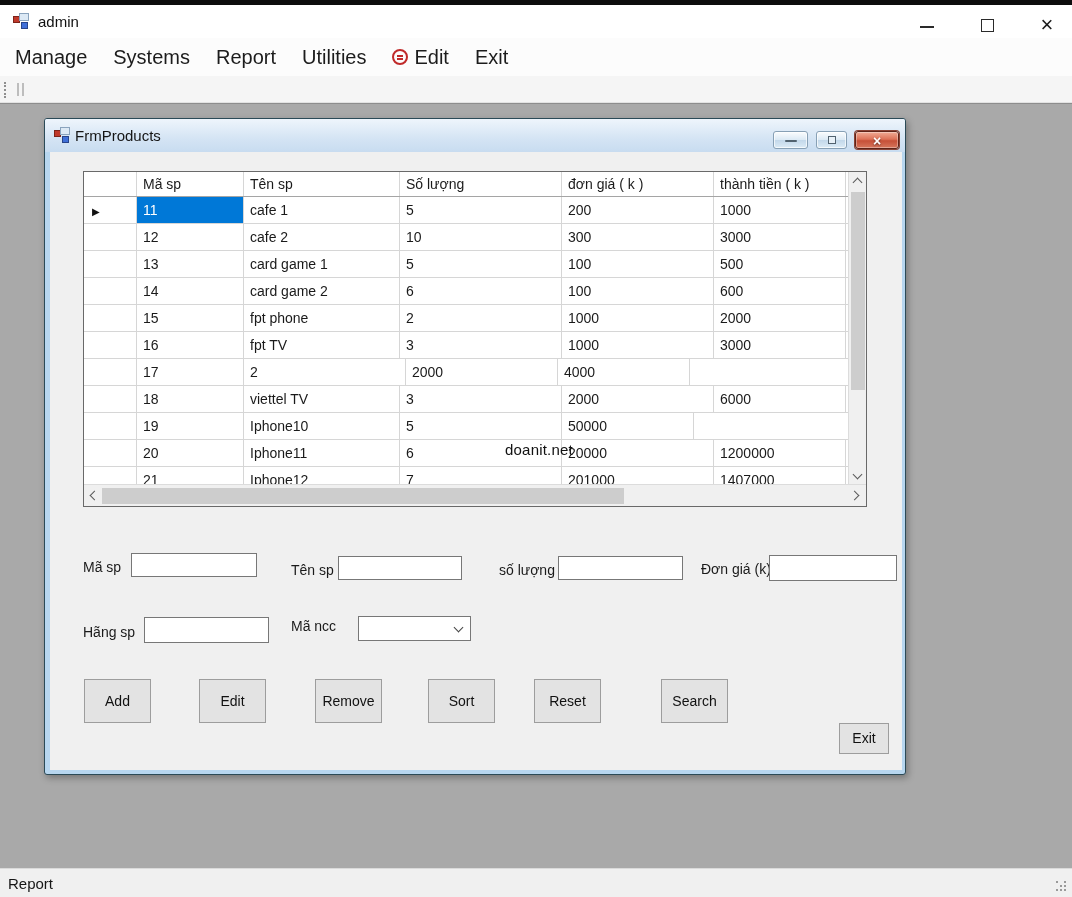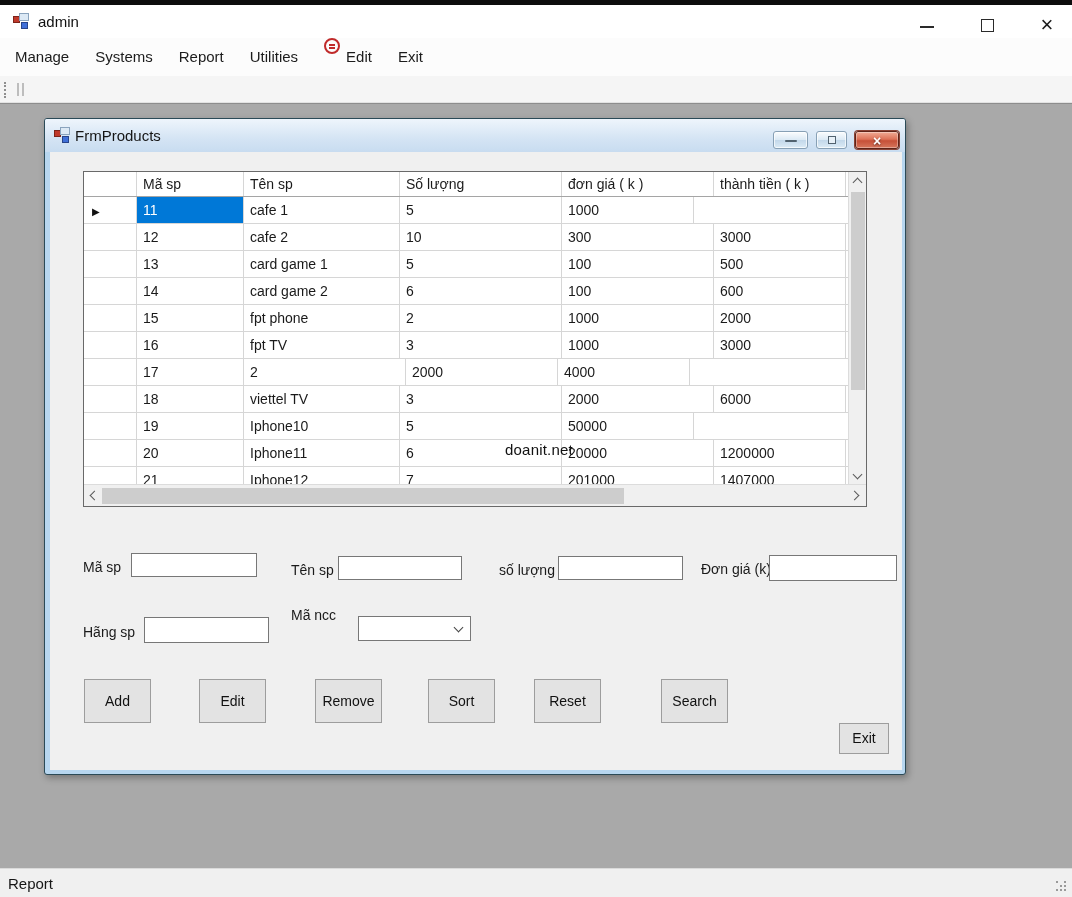--- a/index.html
+++ b/index.html
@@ -18,21 +18,21 @@
   .win-icon .p1 { position:absolute; left:0; top:3px; width:7px; height:7px; background:#c0392b; border:1px solid #7d241a; }
   .win-icon .p2 { position:absolute; left:6px; top:0; width:10px; height:8px; background:#dce9f5; border:1px solid #8aa3bd; }
   .win-icon .p3 { position:absolute; left:8px; top:9px; width:7px; height:7px; background:#3f6fd8; border:1px solid #27448a; }
   .winctl { top:5px; width:44px; height:30px; text-align:center; cursor:default; }
   .ctl-min-glyph { position:absolute; left:15px; top:16px; width:14px; height:1.5px; background:#2a2a2a; }
   .ctl-max-glyph { position:absolute; left:16px; top:9px; width:13px; height:13px; border:1.4px solid #2a2a2a; background:transparent; }
   .ctl-close-glyph { font-size:22px; line-height:30px; color:#1a1a1a; font-weight:400; }
 
   
   .menubar { left:0; top:38px; width:1072px; height:38px; background:#fcfcfc; display:flex; align-items:center; padding-left:2px; }
-  .menu-item { padding:0 13px; font-size:15px; color:#1c1c1c; height:38px; line-height:38px; display:flex; gap:6px; }
+  .menu-item { padding:0 13px; font-size:20px; color:#1c1c1c; height:38px; line-height:38px; display:flex; align-items:center; gap:6px; }
   .help-icon { width:16px; height:16px; border:2px solid #c02a2a; border-radius:50%; position:relative; display:inline-block; }
   .help-icon span { position:absolute; left:3px; top:4px; width:6px; height:1.6px; background:#c02a2a; box-shadow:0 3px 0 #c02a2a; }
 
   
   .toolstrip { left:0; top:76px; width:1072px; height:27px; background:#f5f5f5; border-bottom:1px solid #e2e2e2; }
   .strip-dots { left:4px; top:6px; height:16px; width:3px; border-left:2px dotted #8f8f8f; }
   .strip-bar { top:7px; width:1.5px; height:13px; background:#bdbdbd; }
 
   
   .mdi { left:0; top:103px; width:1072px; height:765px; background:#a9a9a9; border-top:1px solid #8d8d8d; }
@@ -174,20 +174,21 @@
           <div class="hcell w3">Số lượng</div>
           <div class="hcell w4">đơn giá ( k )</div>
           <div class="hcell w5">thành tiền ( k )</div>
         </div>
       <div class="grid-rows-clip">
           <div class="grid-row">
             <div class="cell w0"><span class="rowarrow">▶</span></div>
             <div class="cell w1 selected">11</div>
             <div class="cell w2">cafe 1</div>
             <div class="cell w3">5</div>
+            <div class="cell w4">200</div>
             <div class="cell w5">1000</div>
           </div>
           <div class="grid-row">
             <div class="cell w0"></div>
             <div class="cell w1">12</div>
             <div class="cell w2">cafe 2</div>
             <div class="cell w3">10</div>
             <div class="cell w4">300</div>
             <div class="cell w5">3000</div>
           </div>
@@ -286,21 +287,21 @@
     <input class="abs tbox" style="left: 81px; top: 401px; width: 126px;" value="">
     <div class="abs flabel" style="left:241px;top:408px;">Tên sp</div>
     <input class="abs tbox" style="left: 288px; top: 404px; width: 124px;" value="">
     <div class="abs flabel" style="left:449px;top:408px;">số lượng</div>
     <input class="abs tbox" style="left: 508px; top: 404px; width: 125px;" value="">
     <div class="abs flabel" style="left:651px;top:407px;">Đơn giá (k)</div>
     <input class="abs tbox" style="left: 719px; top: 403px; width: 128px; height: 26px;" value="">
 
     <div class="abs flabel" style="left:33px;top:470px;">Hãng sp</div>
     <input class="abs tbox" style="left: 94px; top: 465px; width: 125px; height: 26px;" value="">
-    <div class="abs flabel" style="left:241px;top:453px;text-align:center;">Mã ncc</div>
+    <div class="abs flabel" style="left:241px;top:464px;text-align:center;">Mã ncc</div>
     <div class="abs combo" style="left:308px;top:464px;width:113px;">
         <i class="chev chev-down"></i>
       </div>
 
     <div id="action-buttons">
         <button class="abs wbtn" style="left: 34px; top: 527px;">Add</button>
         <button class="abs wbtn" style="left: 149px; top: 527px;">Edit</button>
         <button class="abs wbtn" style="left: 265px; top: 527px;">Remove</button>
         <button class="abs wbtn" style="left: 378px; top: 527px;">Sort</button>
         <button class="abs wbtn" style="left: 484px; top: 527px;">Reset</button>

